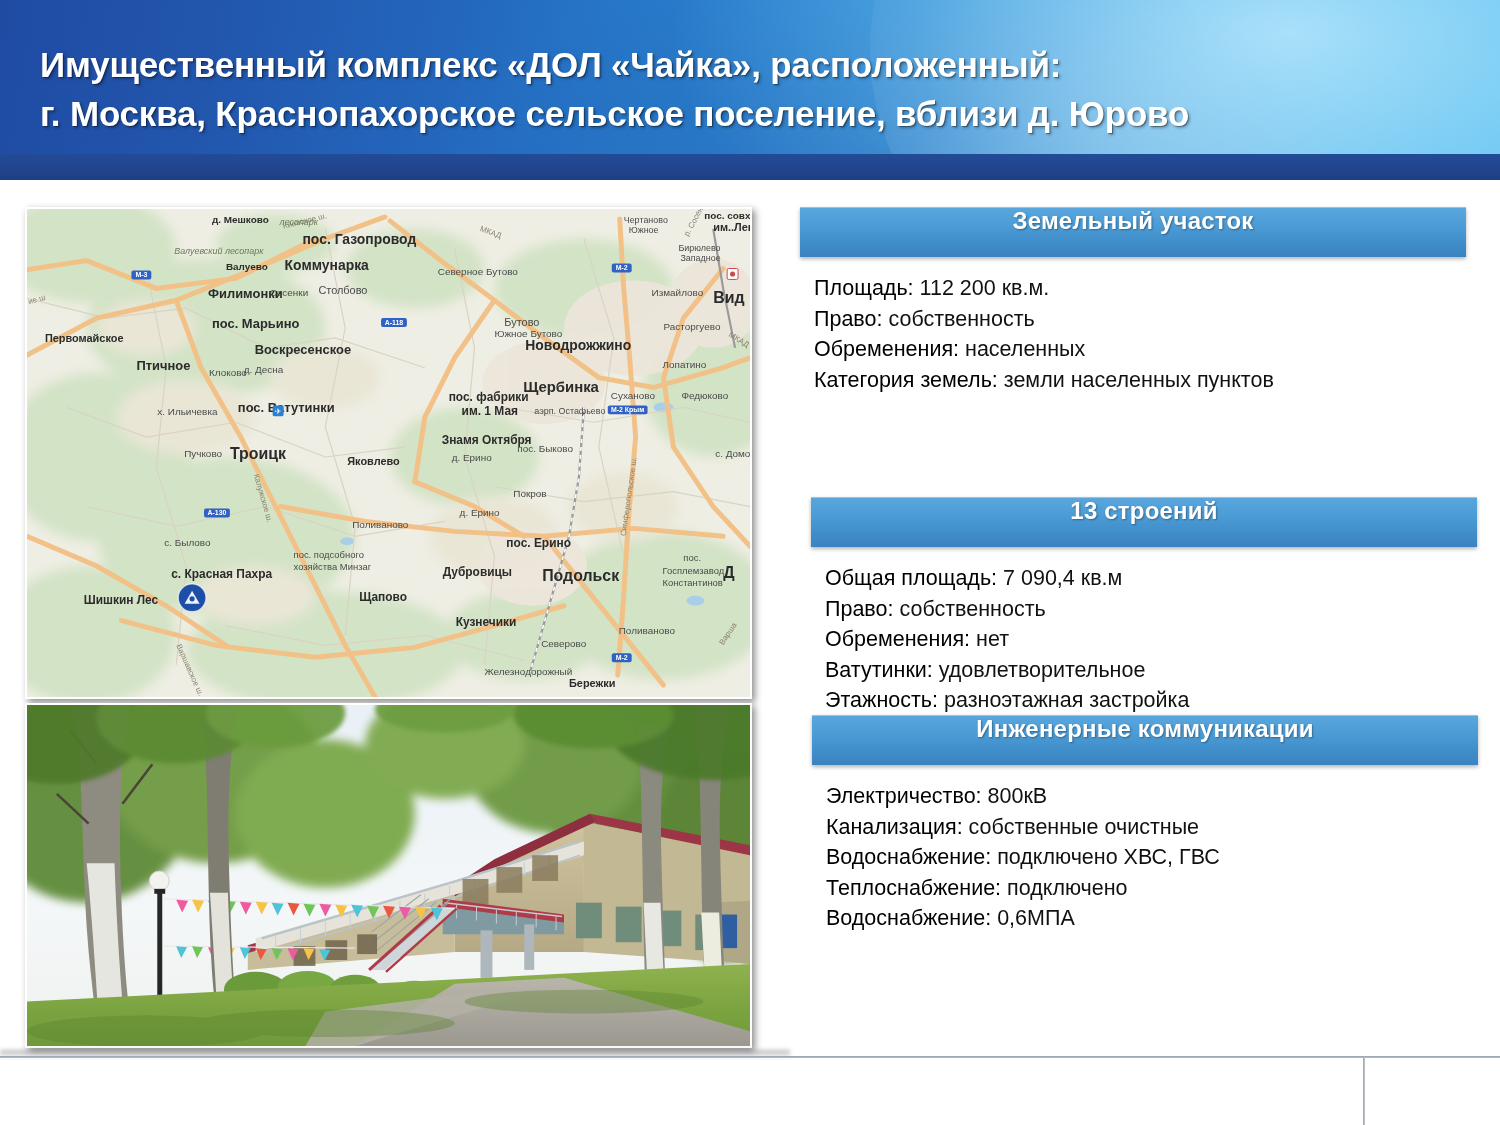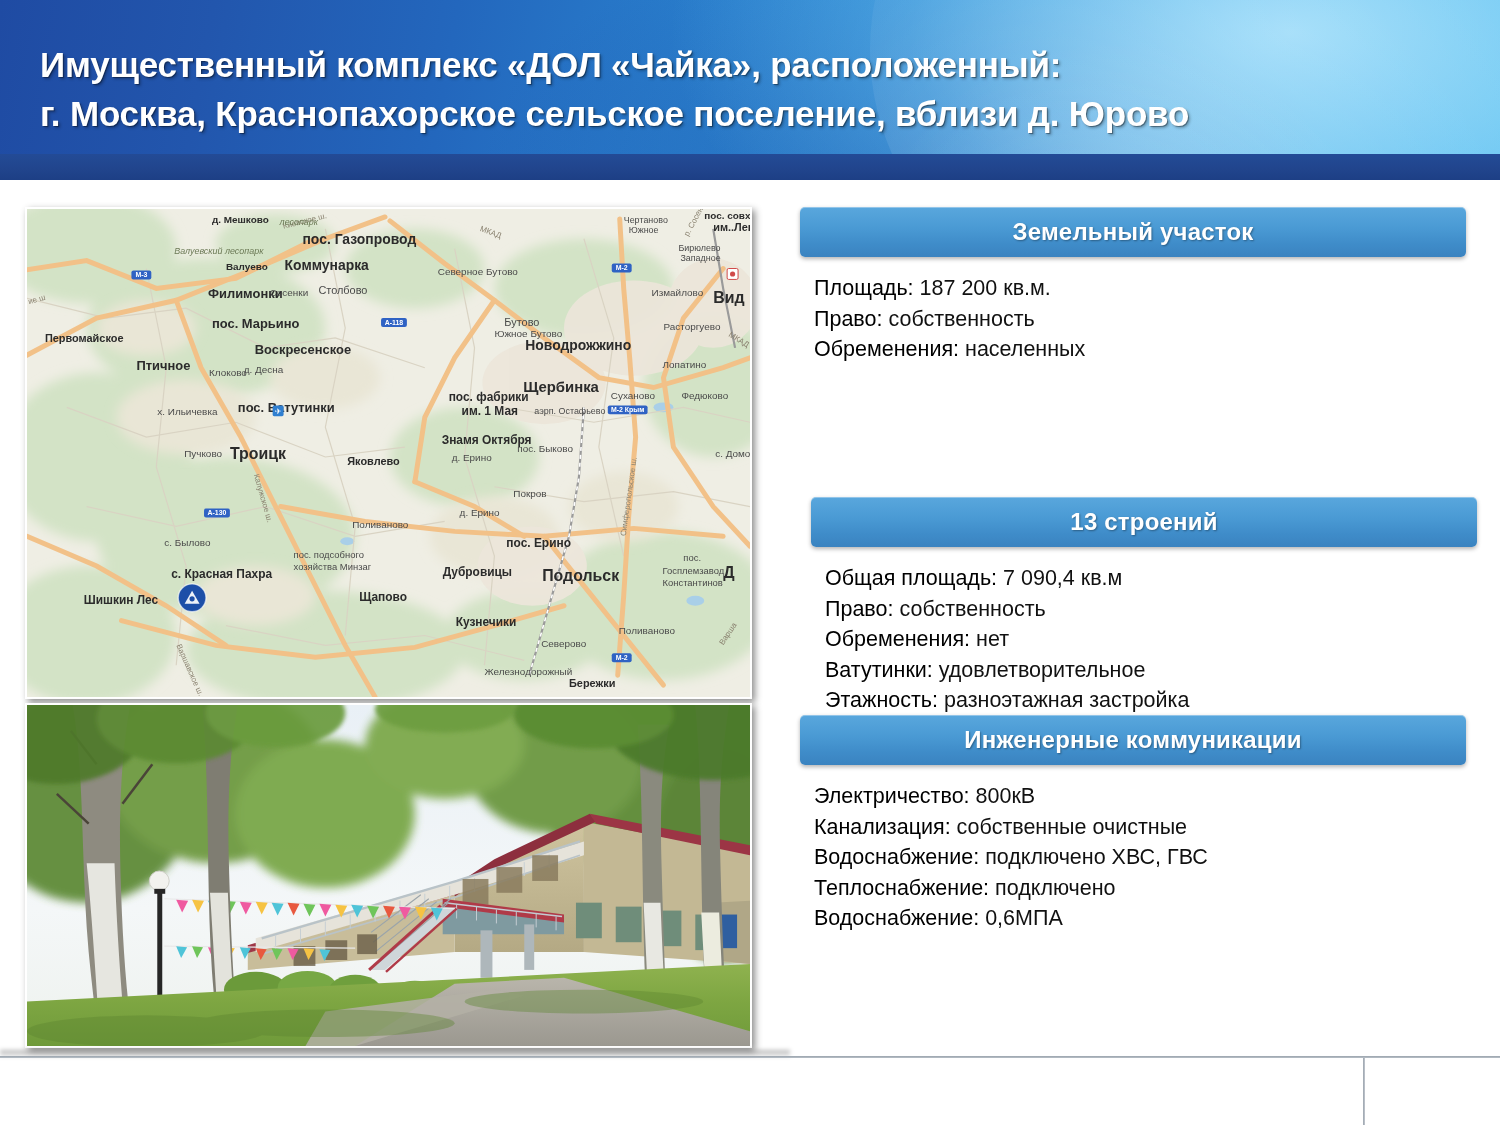--- a/index.html
+++ b/index.html
@@ -64,40 +64,40 @@
     overflow: hidden; background: #8fae5f;
   }
   .media-svg { display: block; width: 100%; height: 100%; }
 
   
   .info-col { position: absolute; left: 800px; top: 207px; width: 680px; }
 
   .sec-header {
     position: relative;
     height: 50px; width: 666px;
-    border-radius: 5px;
+    border-radius: 0;
     background: linear-gradient(180deg, #59a7dd 0%, #4a9ad4 42%, #3f8cc9 74%, #3a83c0 100%);
     box-shadow: 0 2px 4px rgba(0,0,0,0.30), inset 0 1px 0 rgba(255,255,255,0.35);
-    display: flex; align-items: center; justify-content: center;
+    display: flex; align-items: flex-start; justify-content: center;
   }
   .sec-header span {
     color: #ffffff; font-size: 24px; font-weight: bold; letter-spacing: 0.2px;
     text-shadow: 1px 1px 2px rgba(0,0,0,0.35);
   }
   .sec-body { padding: 16px 0 0 14px; }
   .sec-row {
     font-size: 21.5px; line-height: 1.42; color: #111111;
     white-space: nowrap;
   }
   .sec-row b { font-weight: normal; color: #000000; }
   .sec-row .val { font-weight: normal; }
 
   .sec-block-1 { position: absolute; left: 0px;  top: 0px; }
   .sec-block-2 { position: absolute; left: 11px;  top: 290px; }
-  .sec-block-3 { position: absolute; left: 0px;  top: 508px; }
+  .sec-block-3 { position: absolute; left: 12px;  top: 508px; }
 
   
   .footer-hline {
     position: absolute; left: 0; top: 1056px; width: 1500px; height: 2px;
     background: linear-gradient(180deg, #9aa3ad 0%, #b9c0c8 100%);
   }
   .footer-vline {
     position: absolute; left: 1363px; top: 1058px; width: 2px; height: 67px;
     background: linear-gradient(90deg, #9aa3ad 0%, #c2c8cf 100%);
   }
@@ -560,29 +560,33 @@
 
   <div class="info-col">
 
     <div class="sec-block-1">
       <div class="sec-header">
         <span>Земельный участок</span>
       </div>
       <div class="sec-body">
         <div class="sec-row">
           <b>Площадь:</b>
-          <span class="val">187 200 кв.м.</span>
+          <span class="val">112 200 кв.м.</span>
         </div>
         <div class="sec-row">
           <b>Право:</b>
           <span class="val">собственность</span>
         </div>
         <div class="sec-row">
           <b>Обременения:</b>
           <span class="val">населенных</span>
+        </div>
+        <div class="sec-row">
+          <b>Категория земель:</b>
+          <span class="val">земли населенных пунктов</span>
         </div>
       </div>
     </div>
 
     <div class="sec-block-2">
       <div class="sec-header">
         <span>13 строений</span>
       </div>
       <div class="sec-body">
         <div class="sec-row">

